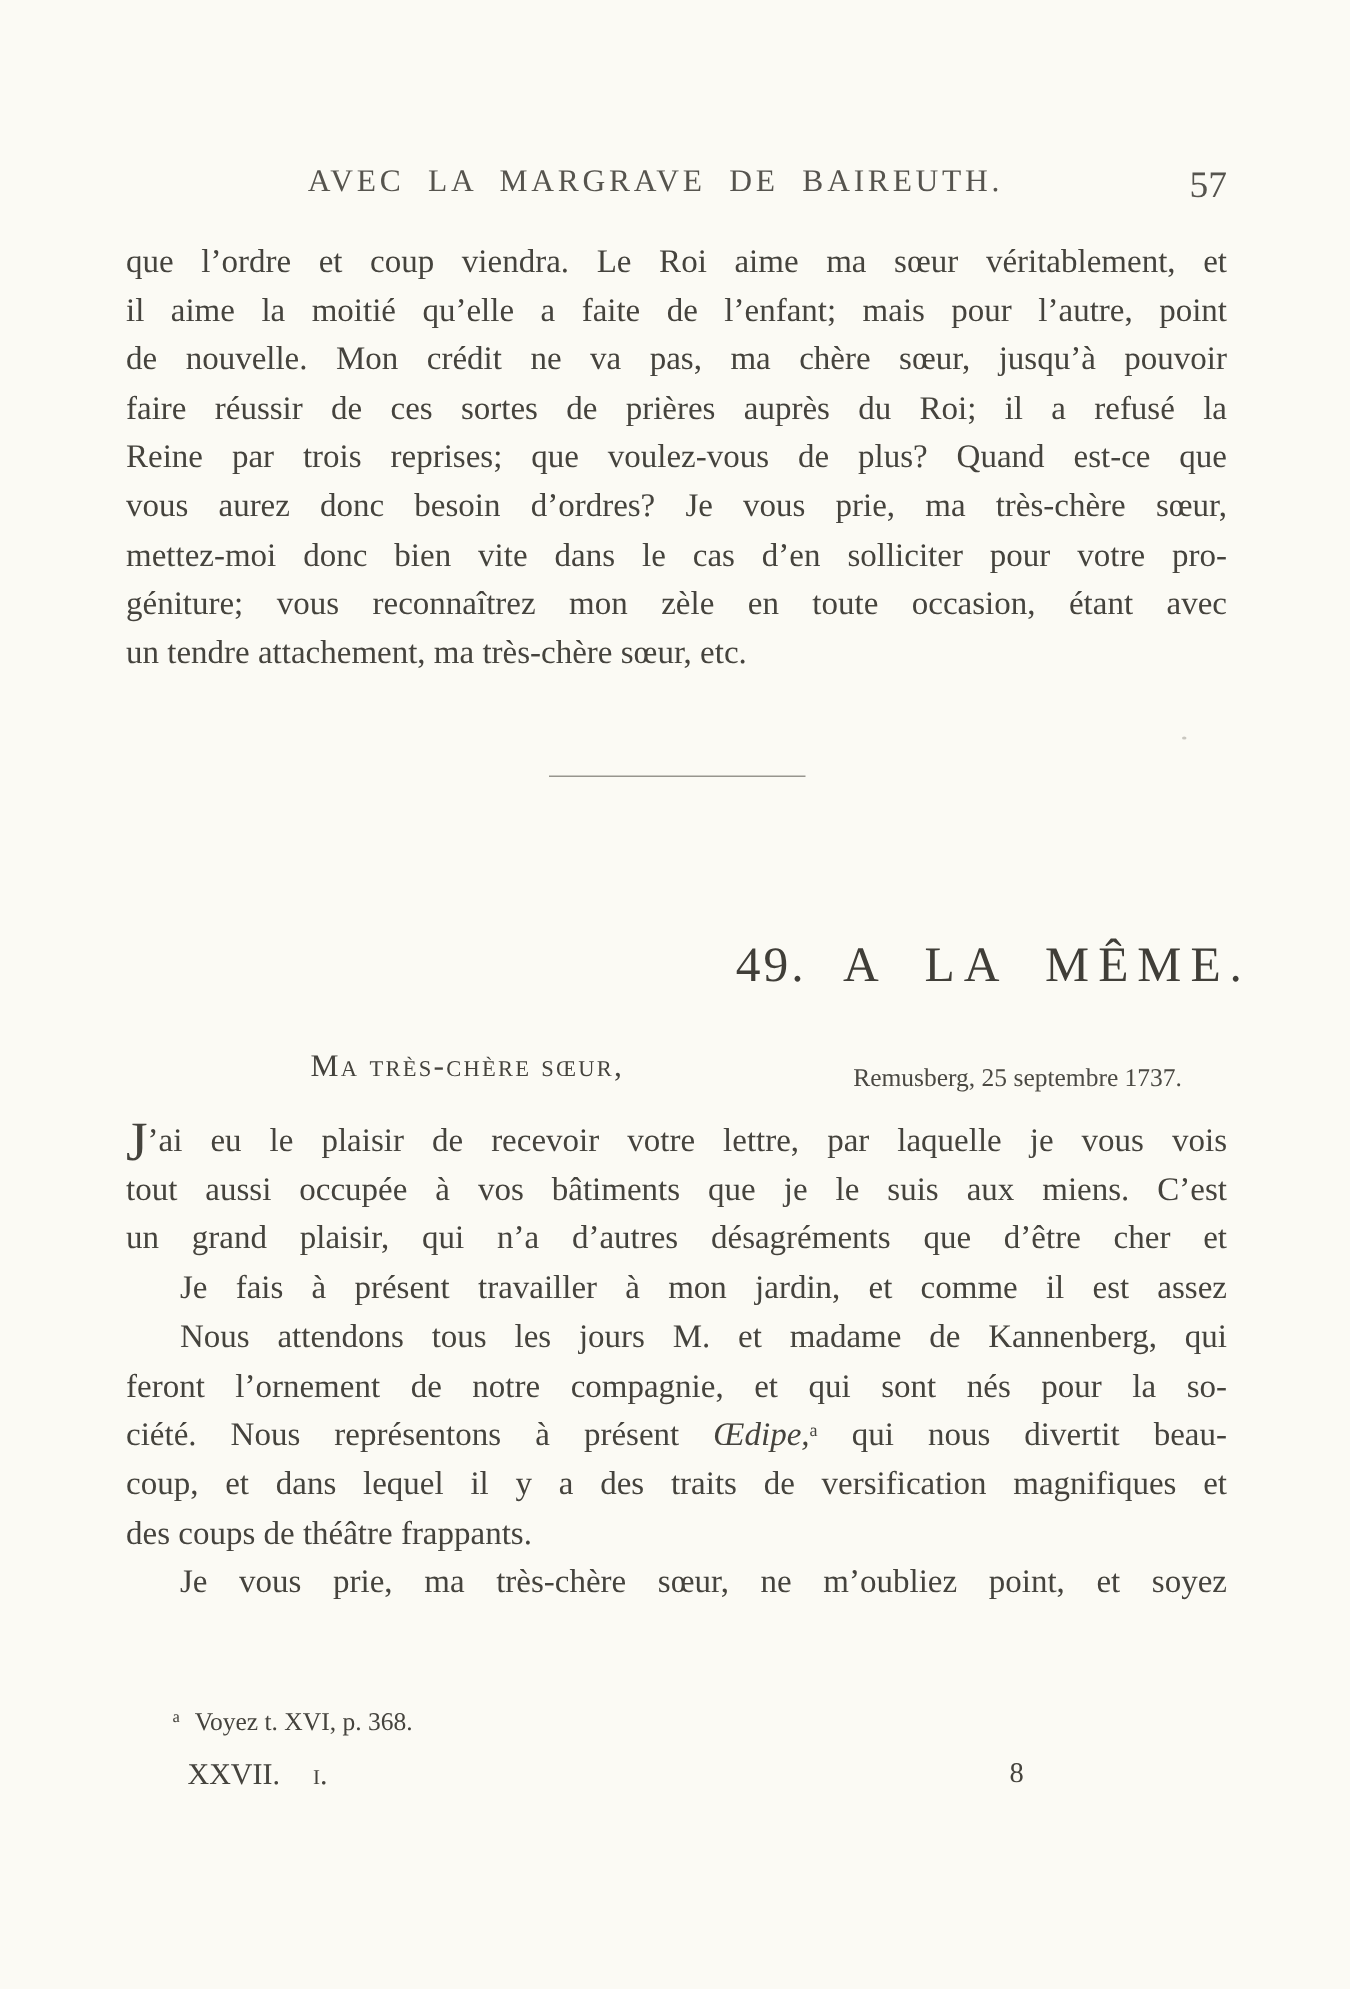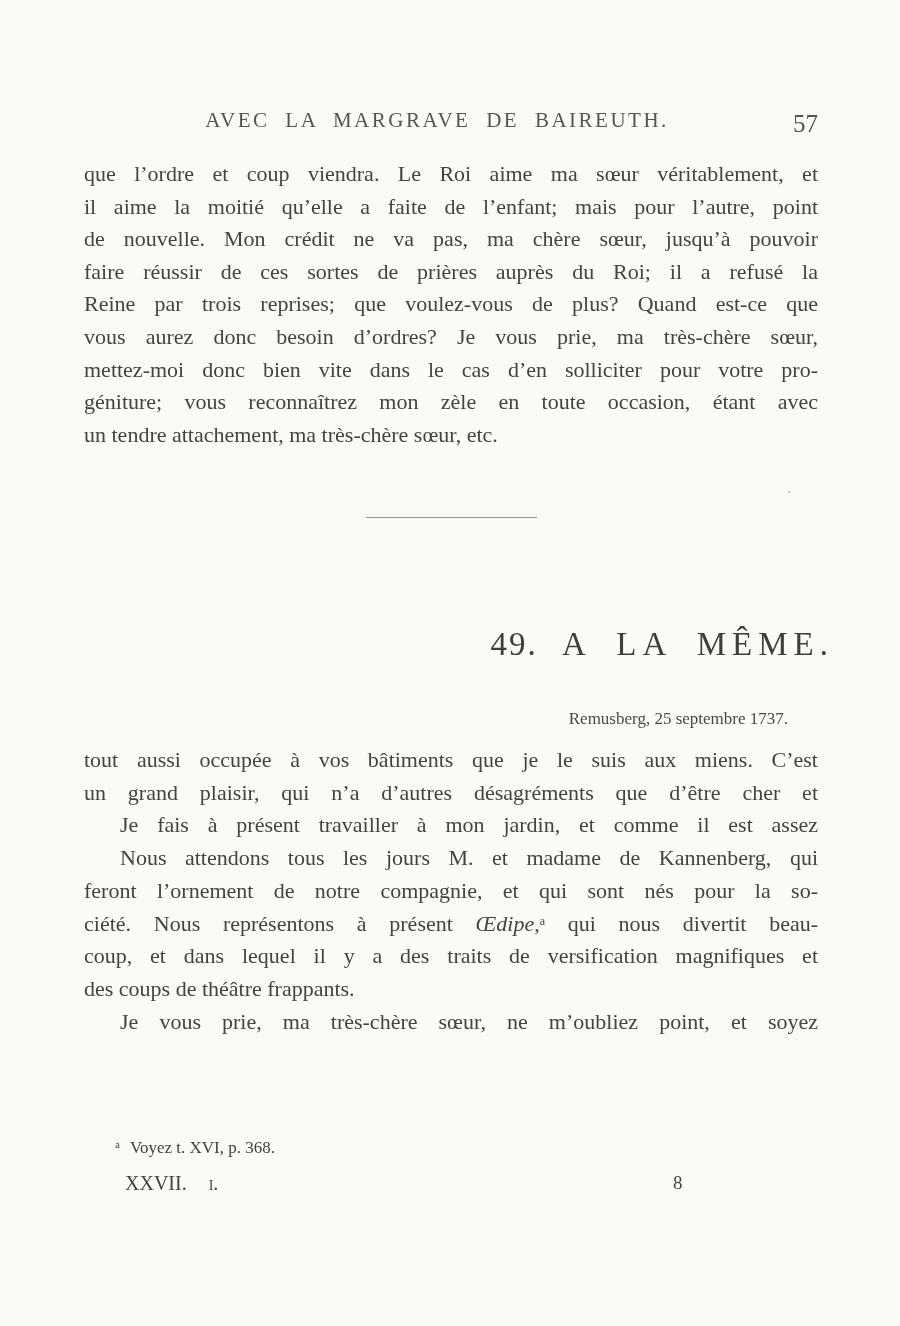--- a/index.html
+++ b/index.html
@@ -103,22 +103,24 @@
 
   <div class="divider"></div>
 
   <h2 class="letter-heading">
     <span class="num">49.</span>
     <span class="spaced">A LA MÊME.</span>
   </h2>
 
   <div class="dateline">Remusberg, 25 septembre 1737.</div>
 
+  <div class="salutation">Ma très-chère sœur,</div>
 
   <section class="text-block block-b">
+      <div class="tline"><span class="initial">J</span>’ai eu le plaisir de recevoir votre lettre, par laquelle je vous vois</div>
       <div class="tline">tout aussi occupée à vos bâtiments que je le suis aux miens.  C’est</div>
       <div class="tline">un grand plaisir, qui n’a d’autres désagréments que d’être cher et</div>
       <div class="tline indent">Je fais à présent travailler à mon jardin, et comme il est assez</div>
       <div class="tline indent">Nous attendons tous les jours M. et madame de Kannenberg, qui</div>
       <div class="tline">feront l’ornement de notre compagnie, et qui sont nés pour la so-</div>
       <div class="tline">ciété.  Nous représentons à présent <i>Œdipe,</i><sup>a</sup> qui nous divertit beau-</div>
       <div class="tline">coup, et dans lequel il y a des traits de versification magnifiques et</div>
       <div class="tline last">des coups de théâtre frappants.</div>
       <div class="tline indent">Je vous prie, ma très-chère sœur, ne m’oubliez point, et soyez</div>
     </section>

